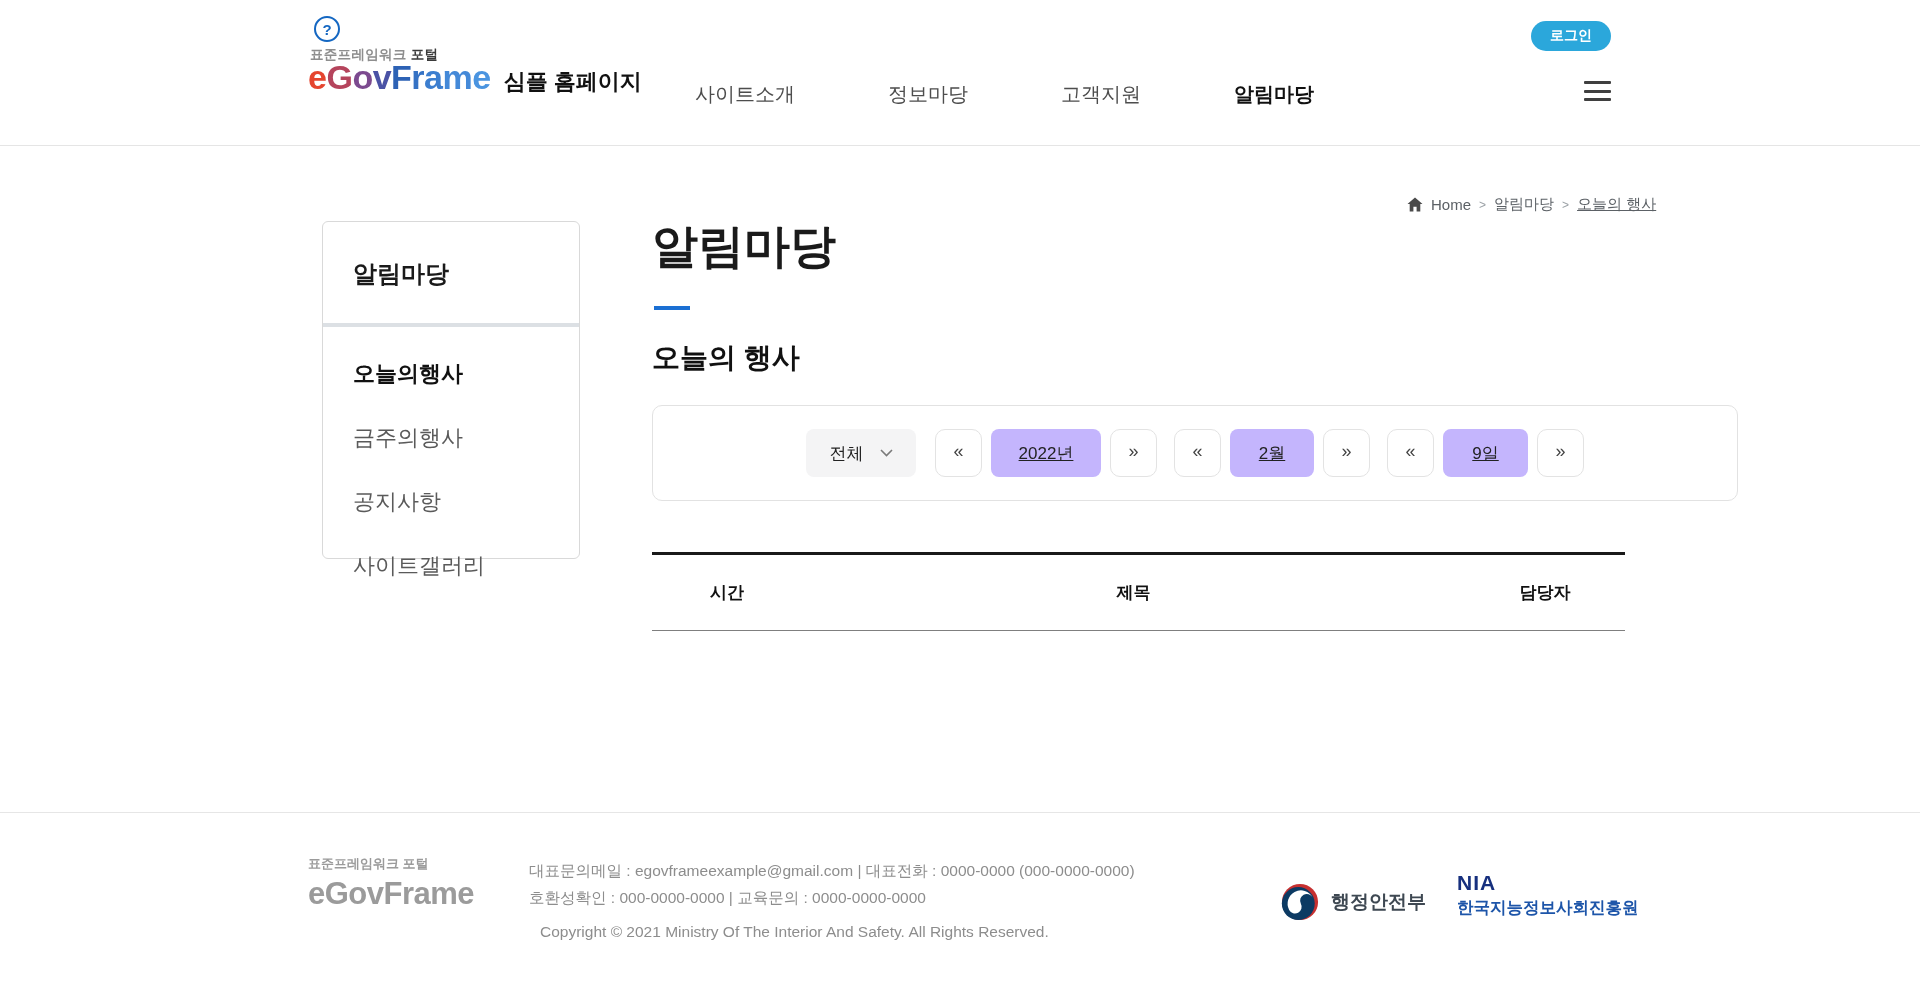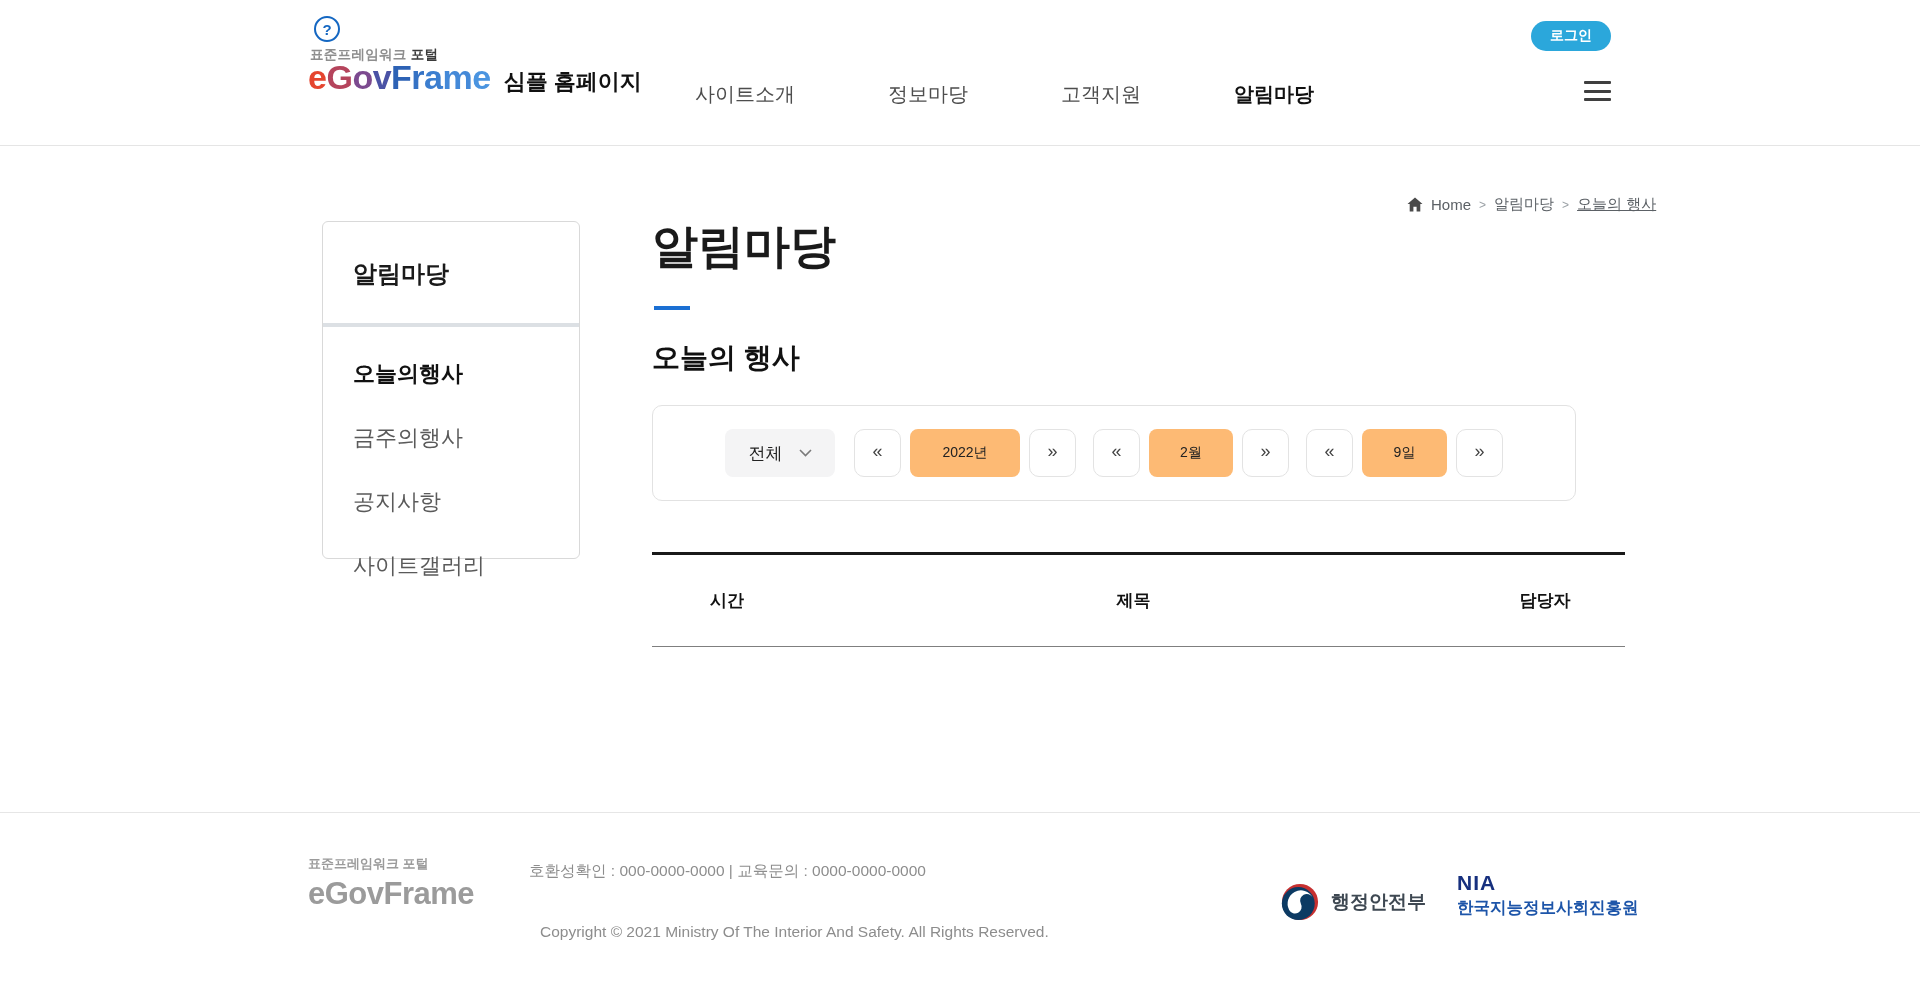--- a/index.html
+++ b/index.html
@@ -38,30 +38,30 @@
   .side-title { font-size: 24px; font-weight: 700; color: #1a1a1a; padding: 36px 30px 33px 30px; border-bottom: 4px solid #dce0e4; }
   .side-menu { padding: 32px 30px 0 30px; }
   .side-item { font-size: 22px; color: #5a5a5a; margin-bottom: 34px; cursor: pointer; }
   .side-item.active { color: #111; font-weight: 700; }
 
   .main { position: absolute; left: 640px; top: 0; width: 973px; height: 666px; }
   .page-title { position: absolute; top: 70px; left: 0; font-size: 46px; font-weight: 800; color: #1a1a1a; }
   .title-bar { position: absolute; top: 160px; left: 2px; width: 36px; height: 4px; background: #1b6fd3; }
   .section-title { position: absolute; top: 193px; left: 0; font-size: 28px; font-weight: 800; color: #111; }
 
-  .filter { position: absolute; top: 259px; left: 0; width: 924px; height: 96px; border: 1px solid #e2e2e2; border-radius: 10px; display: flex; align-items: center; justify-content: center; background: #fff; }
+  .filter { position: absolute; top: 259px; left: 0; width: 1086px; height: 96px; border: 1px solid #e2e2e2; border-radius: 10px; display: flex; align-items: center; justify-content: center; background: #fff; }
   .fselect { width: 110px; height: 48px; background: #f4f4f5; border: none; border-radius: 8px; display: flex; align-items: center; justify-content: center; gap: 16px; font-size: 17px; color: #222; cursor: pointer; font-family: "Liberation Sans", sans-serif; }
   .fgroup { display: flex; gap: 9px; margin-left: 17px; }
   .fgroup.first { margin-left: 19px; }
   .fbtn { width: 47px; height: 48px; background: #fff; border: 1px solid #e3e3e3; border-radius: 10px; font-size: 18px; color: #444; display: flex; align-items: center; justify-content: center; cursor: pointer; font-family: "Liberation Sans", sans-serif; padding-bottom: 3px; }
-  .fval { height: 48px; background: #fdba74; border-radius: 8px; display: flex; align-items: center; justify-content: center; font-size: 14px; color: #222; }
+  .fval { height: 48px; background: #c4b5fd; border-radius: 8px; display: flex; align-items: center; justify-content: center; font-size: 17px; color: #222; text-decoration: underline; }
   .fval.w-year { width: 110px; } .fval.w-month { width: 84px; } .fval.w-day { width: 85px; }
 
   .table-wrap { position: absolute; top: 406px; left: 0; width: 973px; border-top: 3px solid #191919; }
-  .thead { display: flex; align-items: center; height: 92px; border-bottom: 1px solid #7f7f7f; font-size: 17px; font-weight: 700; color: #111; }
+  .thead { display: flex; align-items: center; height: 76px; border-bottom: 1px solid #7f7f7f; font-size: 17px; font-weight: 700; color: #111; }
   .th-time { width: 150px; text-align: center; }
   .th-title { flex: 1; text-align: center; }
   .th-manager { width: 160px; text-align: center; }
   .empty-row { height: 64px; display: flex; align-items: center; justify-content: center; font-size: 16px; color: #333; border-bottom: 1px solid #e2e2e2; }
 
   
   .footer { position: absolute; top: 812px; left: 0; width: 100%; height: 179px; background: #fff; border-top: 1px solid #e6e6e6; }
   .f-logo { position: absolute; left: 308px; top: 42px; color: #9b9b9b; cursor: default; }
   .f-logo-small { font-size: 13px; font-weight: 700; }
   .f-logo-brand { font-size: 31px; font-weight: 800; letter-spacing: -0.5px; margin-top: 3px; }
@@ -174,20 +174,21 @@
     </main>
   </div>
 
   <footer class="footer">
     <div class="f-logo">
       <div class="f-logo-small">표준프레임워크 포털</div>
       <div class="f-logo-brand">eGovFrame</div>
     </div>
 
     <div class="f-contact">
+      <div>대표문의메일 : egovframeexample@gmail.com | 대표전화 : 0000-0000 (000-0000-0000)</div>
       <div>호환성확인 : 000-0000-0000 | 교육문의 : 0000-0000-0000</div>
     </div>
     <div class="f-copy">Copyright © 2021 Ministry Of The Interior And Safety. All Rights Reserved.</div>
 
     <div class="f-mois">
       <svg width="38" height="38" viewBox="0 0 40 40">
         <circle cx="20" cy="20" r="19" fill="#c63030"></circle>
         <circle cx="18.2" cy="21.6" r="17.3" fill="#0c3a63"></circle>
         <g transform="rotate(-28 20 20)">
           <path d="M6 22 A14 14 0 1 1 34 22 A7 7 0 0 0 20 22 A7 7 0 0 1 6 22 Z" fill="#ffffff"></path>

